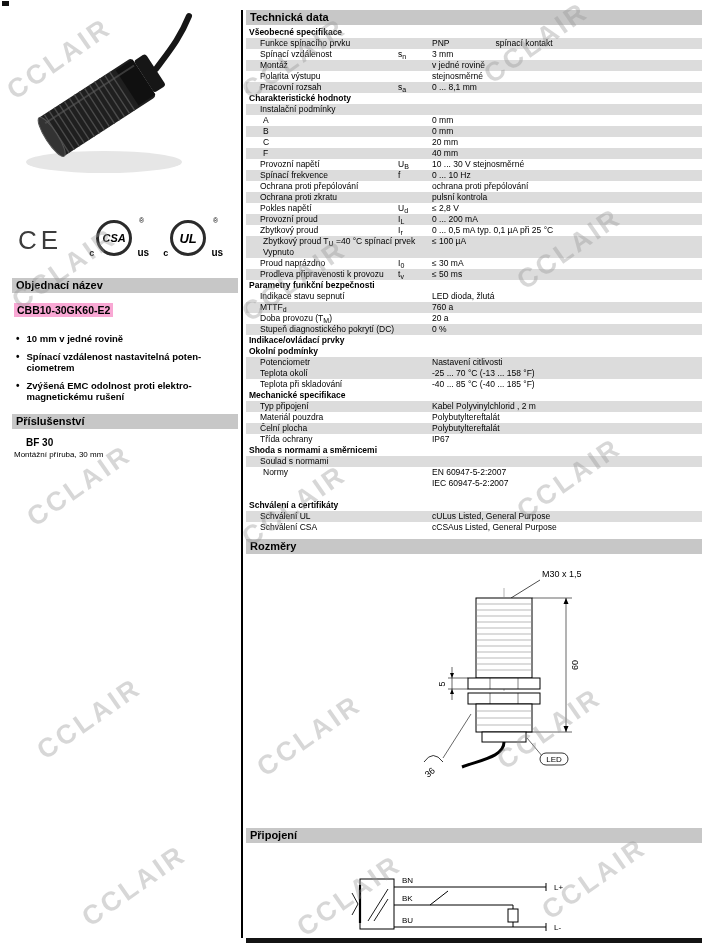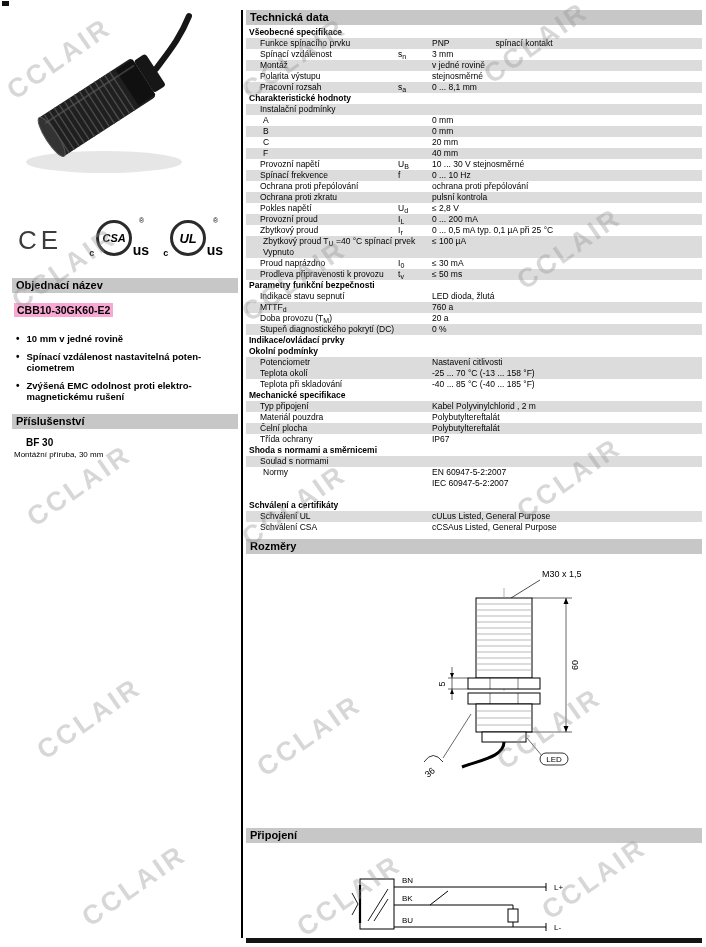--- a/index.html
+++ b/index.html
@@ -31,21 +31,21 @@
 
   
   .photo-box{height:188px}
   .logos{display:flex;align-items:center;gap:34px;height:56px;margin:14px 0 10px 6px}
   .ce-mark{font-size:26px;letter-spacing:4px;color:#3c3c3c}
   .round-logo{position:relative;width:40px;height:40px}
   .round-logo .circ{width:36px;height:36px;border:3px solid #2b2b2b;border-radius:50%;
        display:flex;align-items:center;justify-content:center;font-weight:bold;font-style:italic;
        font-size:11px;background:#fff}
   .round-logo .small-c{position:absolute;left:-7px;bottom:2px;font-size:9px;font-weight:bold}
-  .round-logo .small-us{position:absolute;right:-13px;bottom:2px;font-size:14px;font-weight:bold}
+  .round-logo .small-us{position:absolute;right:-13px;bottom:2px;font-size:10px;font-weight:bold}
   .round-logo .reg{position:absolute;right:-8px;top:-3px;font-size:7px}
   .ul-circ{font-size:13px !important}
 
   .order-code-wrap{margin:7px 0 0 2px}
   .order-code{display:inline-block;background:#f9a8d4;font-weight:bold;font-size:10.5px;padding:1px 3px}
   .features{list-style:none;margin:15px 0 0 4px}
   .features li{display:flex;margin-bottom:7px}
   .features li::before{content:"•";font-weight:bold;font-size:10px;margin-right:7px;line-height:11px}
   .ftext{font-weight:bold;font-size:9.5px;line-height:11px;white-space:pre-line}
   .acc-bar{margin-top:12px}

